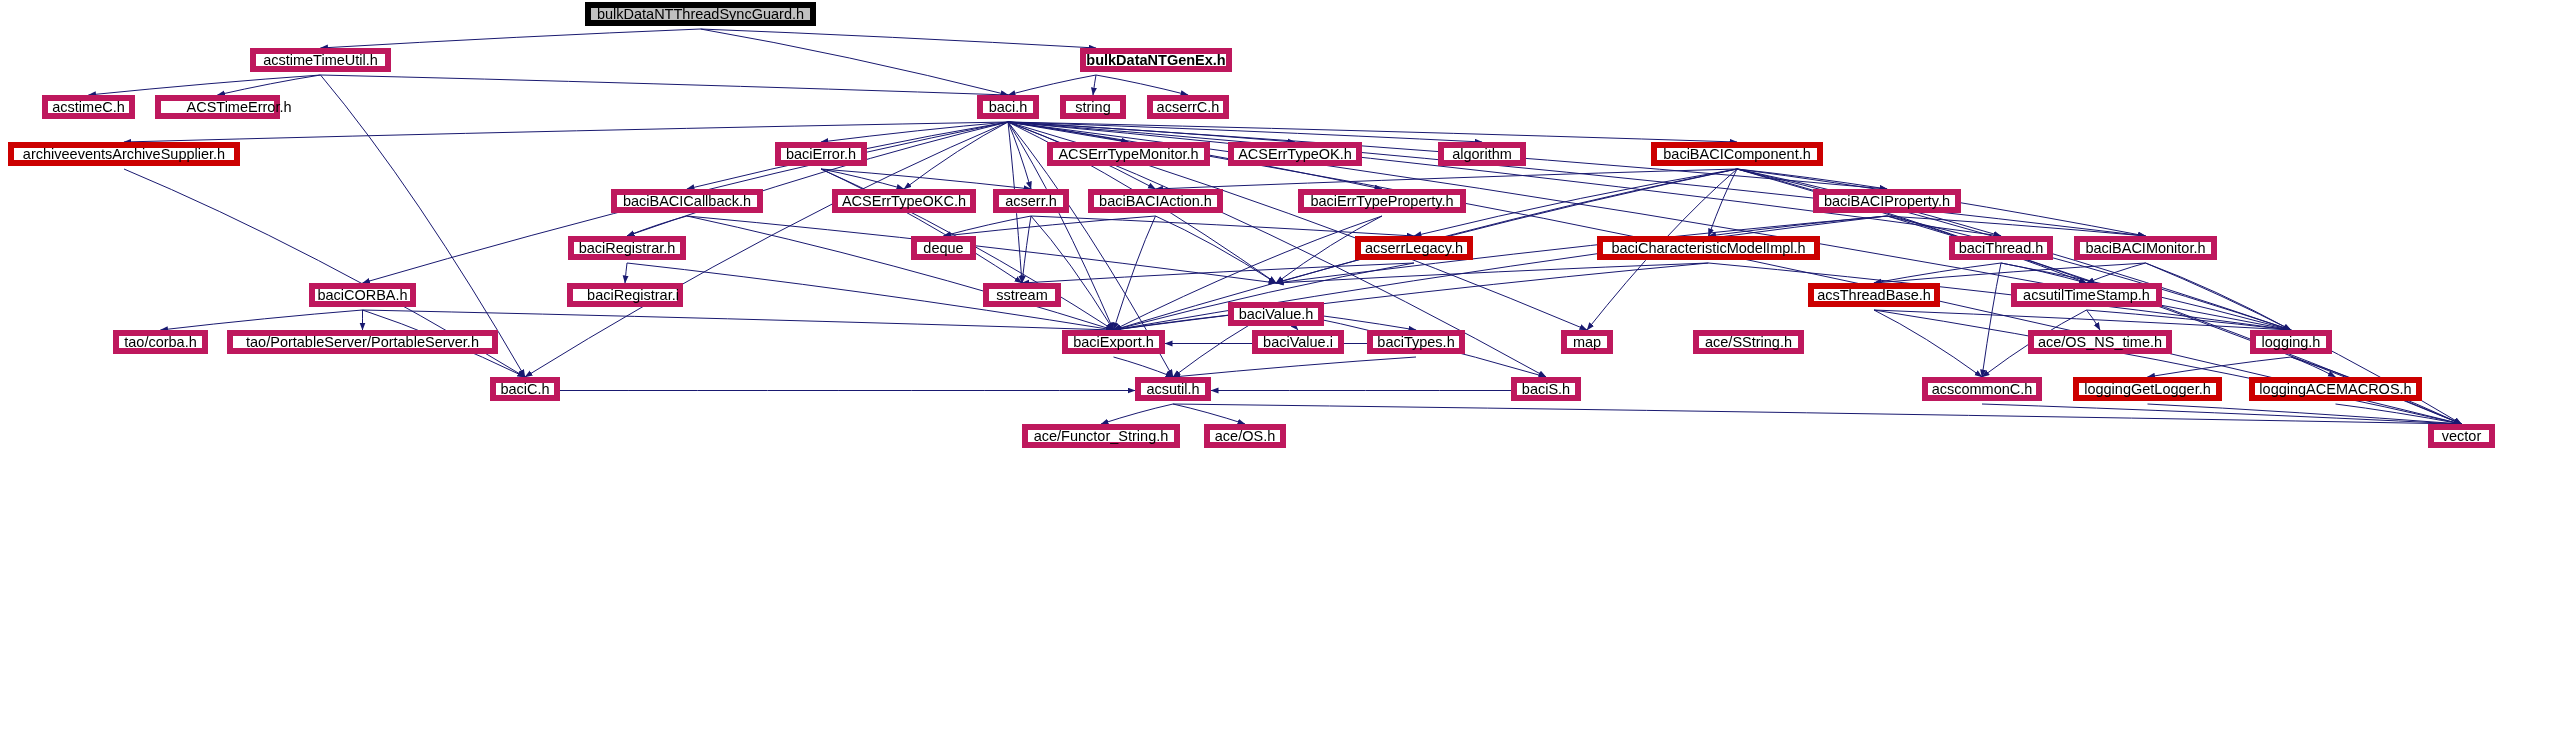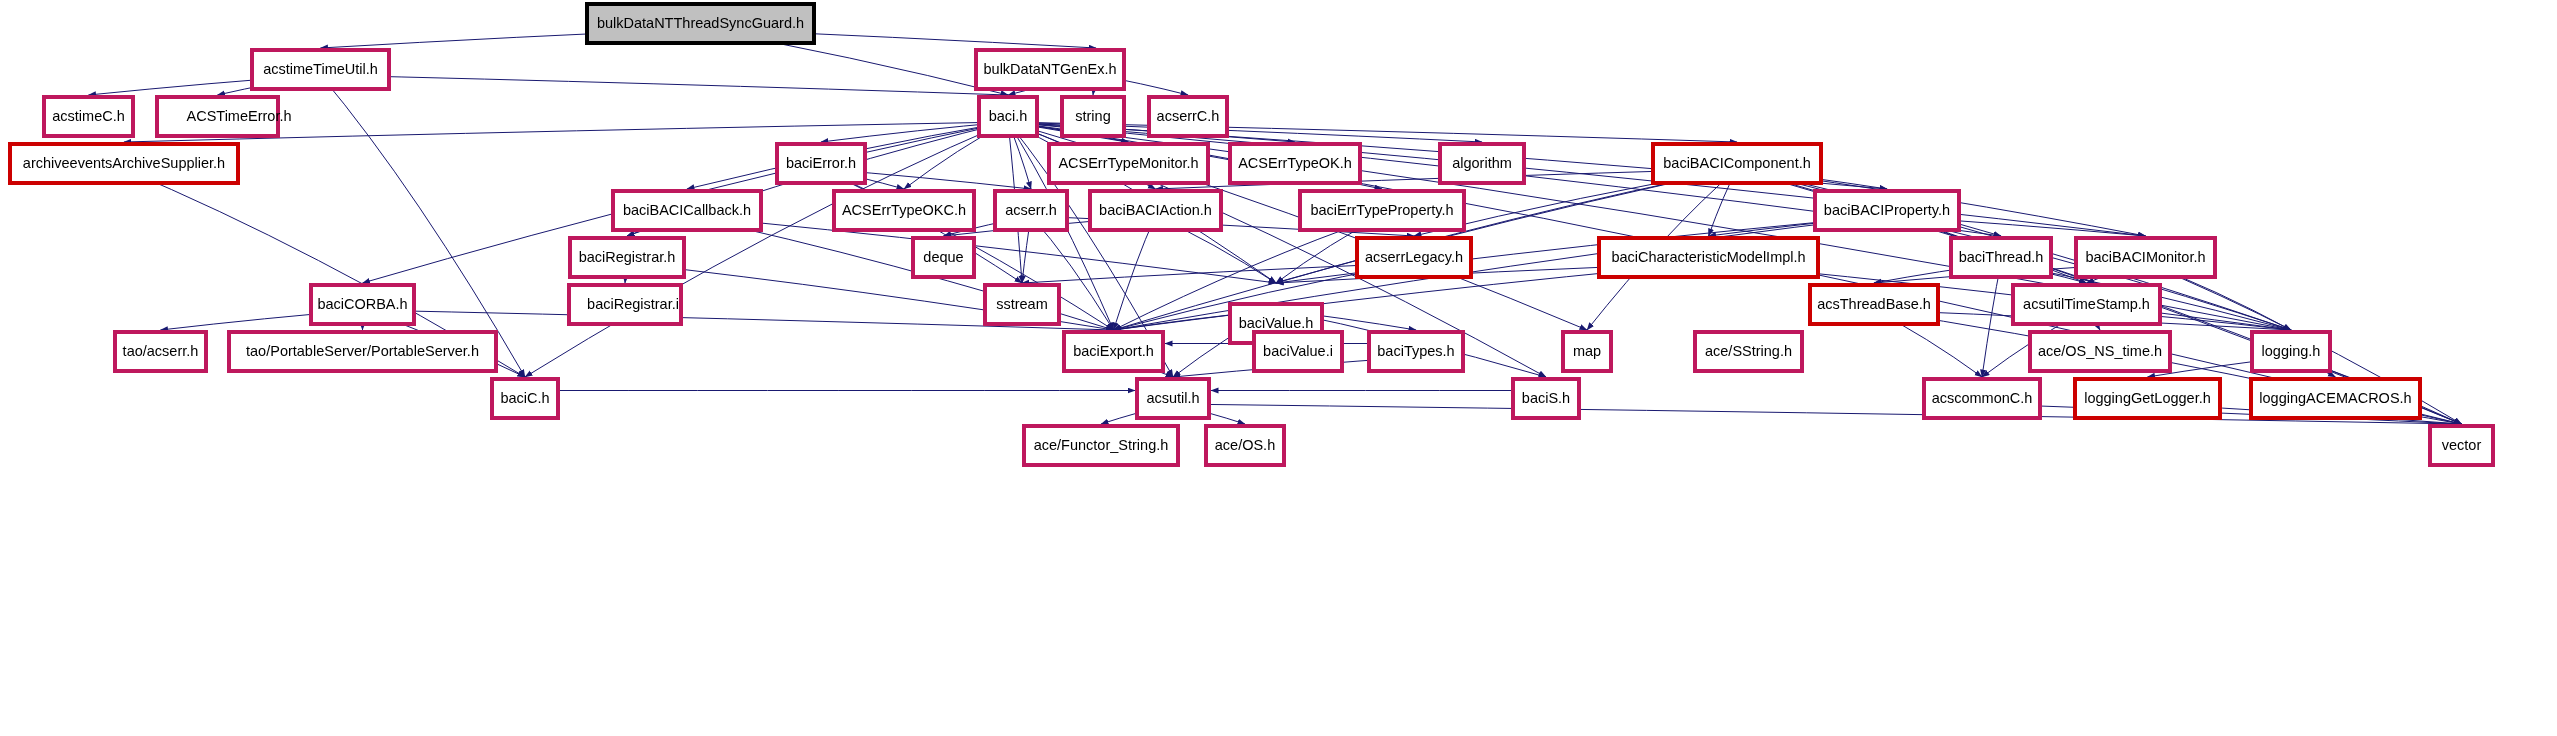--- a/index.html
+++ b/index.html
@@ -18,31 +18,31 @@
   #edge-layer {
     position: absolute;
     left: 0;
     top: 0;
     width: 2557px;
     height: 736px;
   }
   .node {
     position: absolute;
     box-sizing: border-box;
-    border: 4px solid #be185d;
+    border: 6px solid #be185d;
     background: #ffffff;
     font-size: 14.5px;
     line-height: 1;
     color: #000000;
     white-space: nowrap;
     display: flex;
     align-items: center;
     justify-content: center;
     padding: 0 5px;
-    height: 43px;
+    height: 24px;
   }
   .node.red {
     border-color: #cc0000;
   }
   .node.root {
     background: #c0c0c0;
     border-color: #000000;
   }
 </style>
 </head>
@@ -172,21 +172,21 @@
         <path d="M124,169 Q312.47,248.04 525,377" marker-end="url(#arrow)"></path>
       </g>
   </svg>
   <div id="nodes">
       <div class="node root" style="left: 585px; top: 2px; width: 231px;">
         <span>bulkDataNTThreadSyncGuard.h</span>
       </div>
       <div class="node" style="left: 250px; top: 48px; width: 141px;">
         <span>acstimeTimeUtil.h</span>
       </div>
-      <div class="node" style="left: 974px; top: 48px; width: 152px;">
+      <div class="node" style="left: 1080px; top: 48px; width: 152px; font-weight: bold;">
         <span>bulkDataNTGenEx.h</span>
       </div>
       <div class="node" style="left: 42px; top: 95px; width: 93px;">
         <span>acstimeC.h</span>
       </div>
       <div class="node" style="left: 155px; top: 95px; width: 125px; padding-left: 48px;">
         <span>ACSTimeError.h</span>
       </div>
       <div class="node" style="left: 977px; top: 95px; width: 62px;">
         <span>baci.h</span>
@@ -263,21 +263,21 @@
       <div class="node red" style="left: 1808px; top: 283px; width: 132px;">
         <span>acsThreadBase.h</span>
       </div>
       <div class="node" style="left: 2011px; top: 283px; width: 151px;">
         <span>acsutilTimeStamp.h</span>
       </div>
       <div class="node" style="left: 309px; top: 283px; width: 107px;">
         <span>baciCORBA.h</span>
       </div>
       <div class="node" style="left: 113px; top: 330px; width: 95px;">
-        <span>tao/acserr.h</span>
+        <span>tao/corba.h</span>
       </div>
       <div class="node" style="left: 227px; top: 330px; width: 271px;">
         <span>tao/PortableServer/PortableServer.h</span>
       </div>
       <div class="node" style="left: 1062px; top: 330px; width: 103px;">
         <span>baciExport.h</span>
       </div>
       <div class="node" style="left: 1252px; top: 330px; width: 92px;">
         <span>baciValue.i</span>
       </div>

